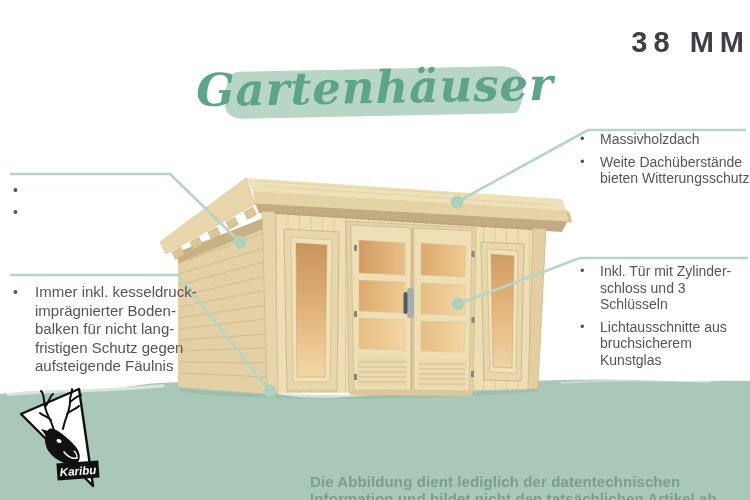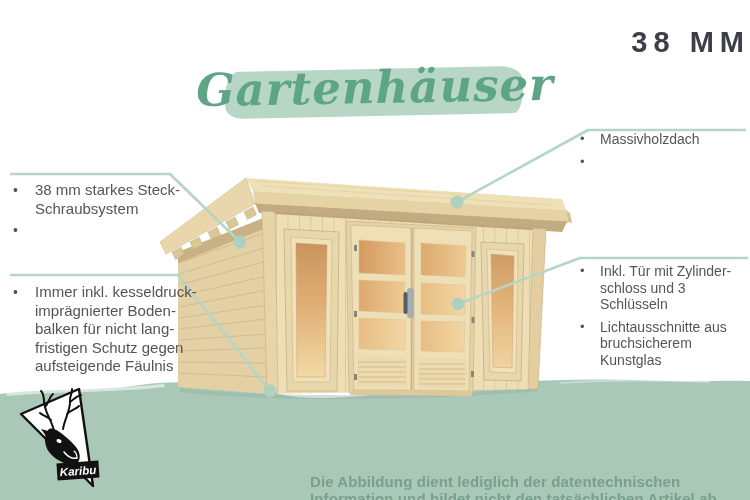--- a/index.html
+++ b/index.html
@@ -210,22 +210,20 @@
   </g>
 </svg>
 
 <div class="abs size-title">38 MM</div>
 <div class="abs brush"></div>
 <div class="abs script-title">Gartenhäuser</div>
 
 <ul id="list-left-top" class="abs callout-list left-list">
   <li>
     <span class="blt">•</span>
-    <span class="txt">38 mm starkes Steck-
-Schraubsystem</span>
   </li>
   <li>
     <span class="blt">•</span>
   </li>
 </ul>
 
 <ul id="list-left-bottom" class="abs callout-list left-list">
   <li>
     <span class="blt">•</span>
     <span class="txt">Immer inkl. kesseldruck-
@@ -236,20 +234,22 @@
   </li>
 </ul>
 
 <ul id="list-right-top" class="abs callout-list right-list">
   <li>
     <span class="blt">•</span>
     <span class="txt">Massivholzdach</span>
   </li>
   <li>
     <span class="blt">•</span>
+    <span class="txt">Weite Dachüberstände
+bieten Witterungsschutz</span>
   </li>
 </ul>
 
 <ul id="list-right-bottom" class="abs callout-list right-list">
   <li>
     <span class="blt">•</span>
     <span class="txt">Inkl. Tür mit Zylinder-
 schloss und 3 Schlüsseln</span>
   </li>
   <li>

